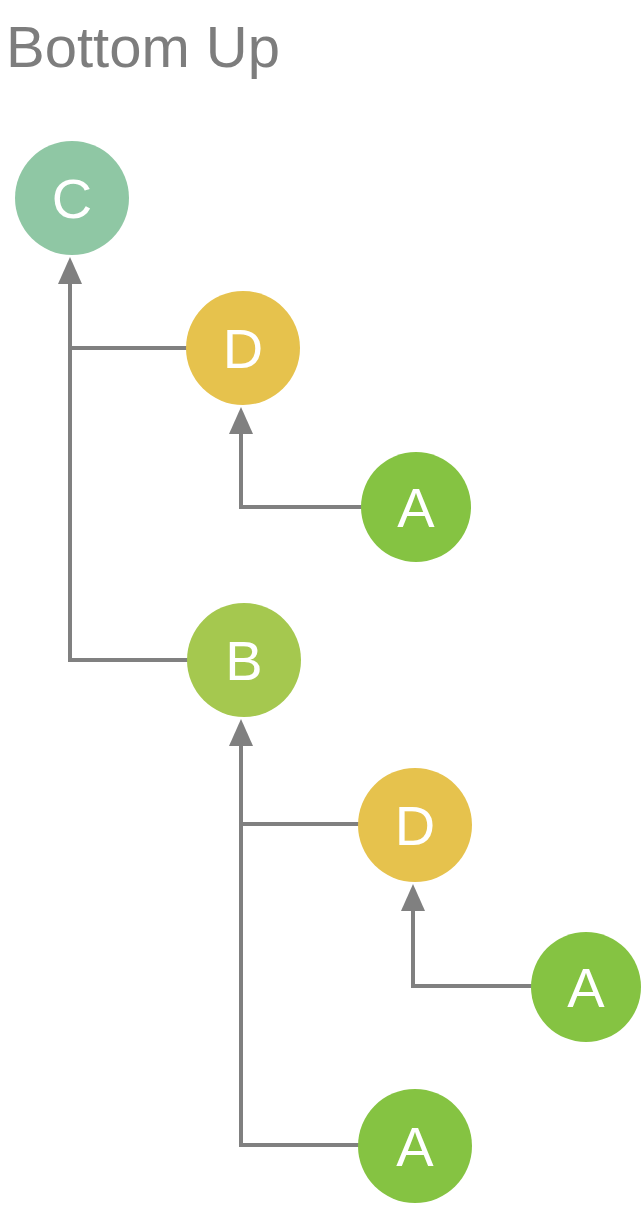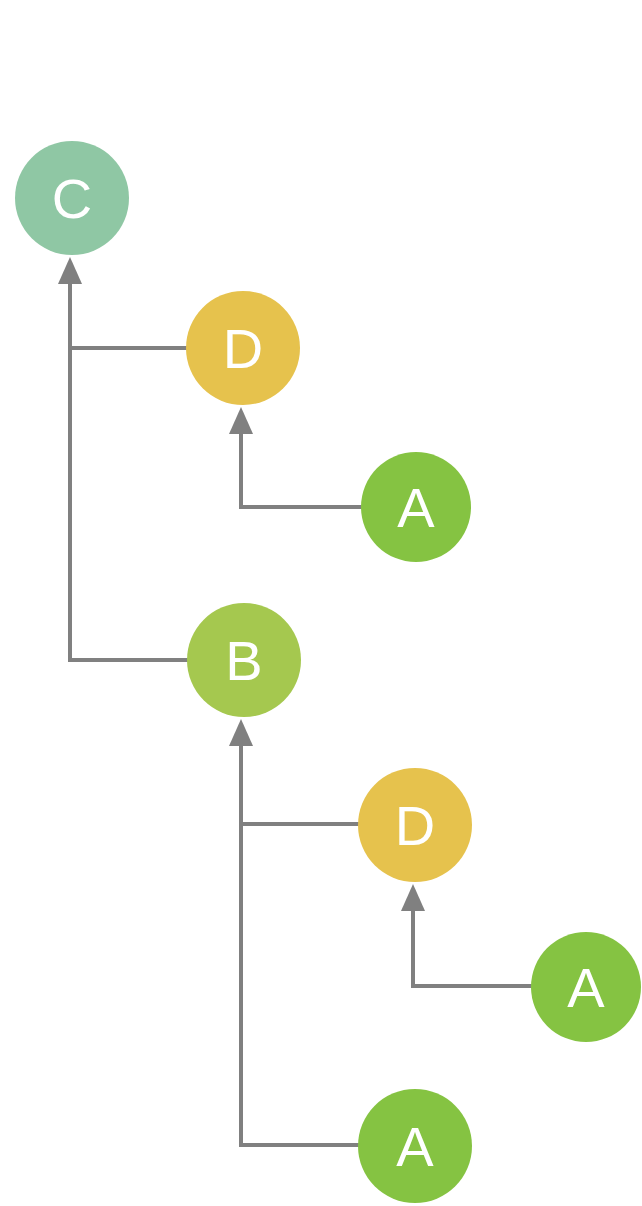--- a/index.html
+++ b/index.html
@@ -38,20 +38,21 @@
   svg text {
     font-family: "Liberation Sans", sans-serif;
     font-weight: 300;
     font-size: 56px;
   }
 </style>
 </head>
 <body>
 
 <div class="page">
+  <h1 class="title">Bottom Up</h1>
   <svg class="canvas" xmlns="http://www.w3.org/2000/svg" viewBox="0 0 642 1206">
       <g>
         <line x1="186" y1="348" x2="70" y2="348" stroke="#808080" stroke-width="4" stroke-linecap="square"></line>
         <line x1="187" y1="660" x2="70" y2="660" stroke="#808080" stroke-width="4" stroke-linecap="square"></line>
         <line x1="70" y1="660" x2="70" y2="284" stroke="#808080" stroke-width="4" stroke-linecap="square"></line>
         <polygon points="70,257 58,284 82,284" fill="#808080"></polygon>
       </g>
       <g>
         <line x1="361" y1="507" x2="241" y2="507" stroke="#808080" stroke-width="4" stroke-linecap="square"></line>
         <line x1="241" y1="507" x2="241" y2="434" stroke="#808080" stroke-width="4" stroke-linecap="square"></line>

